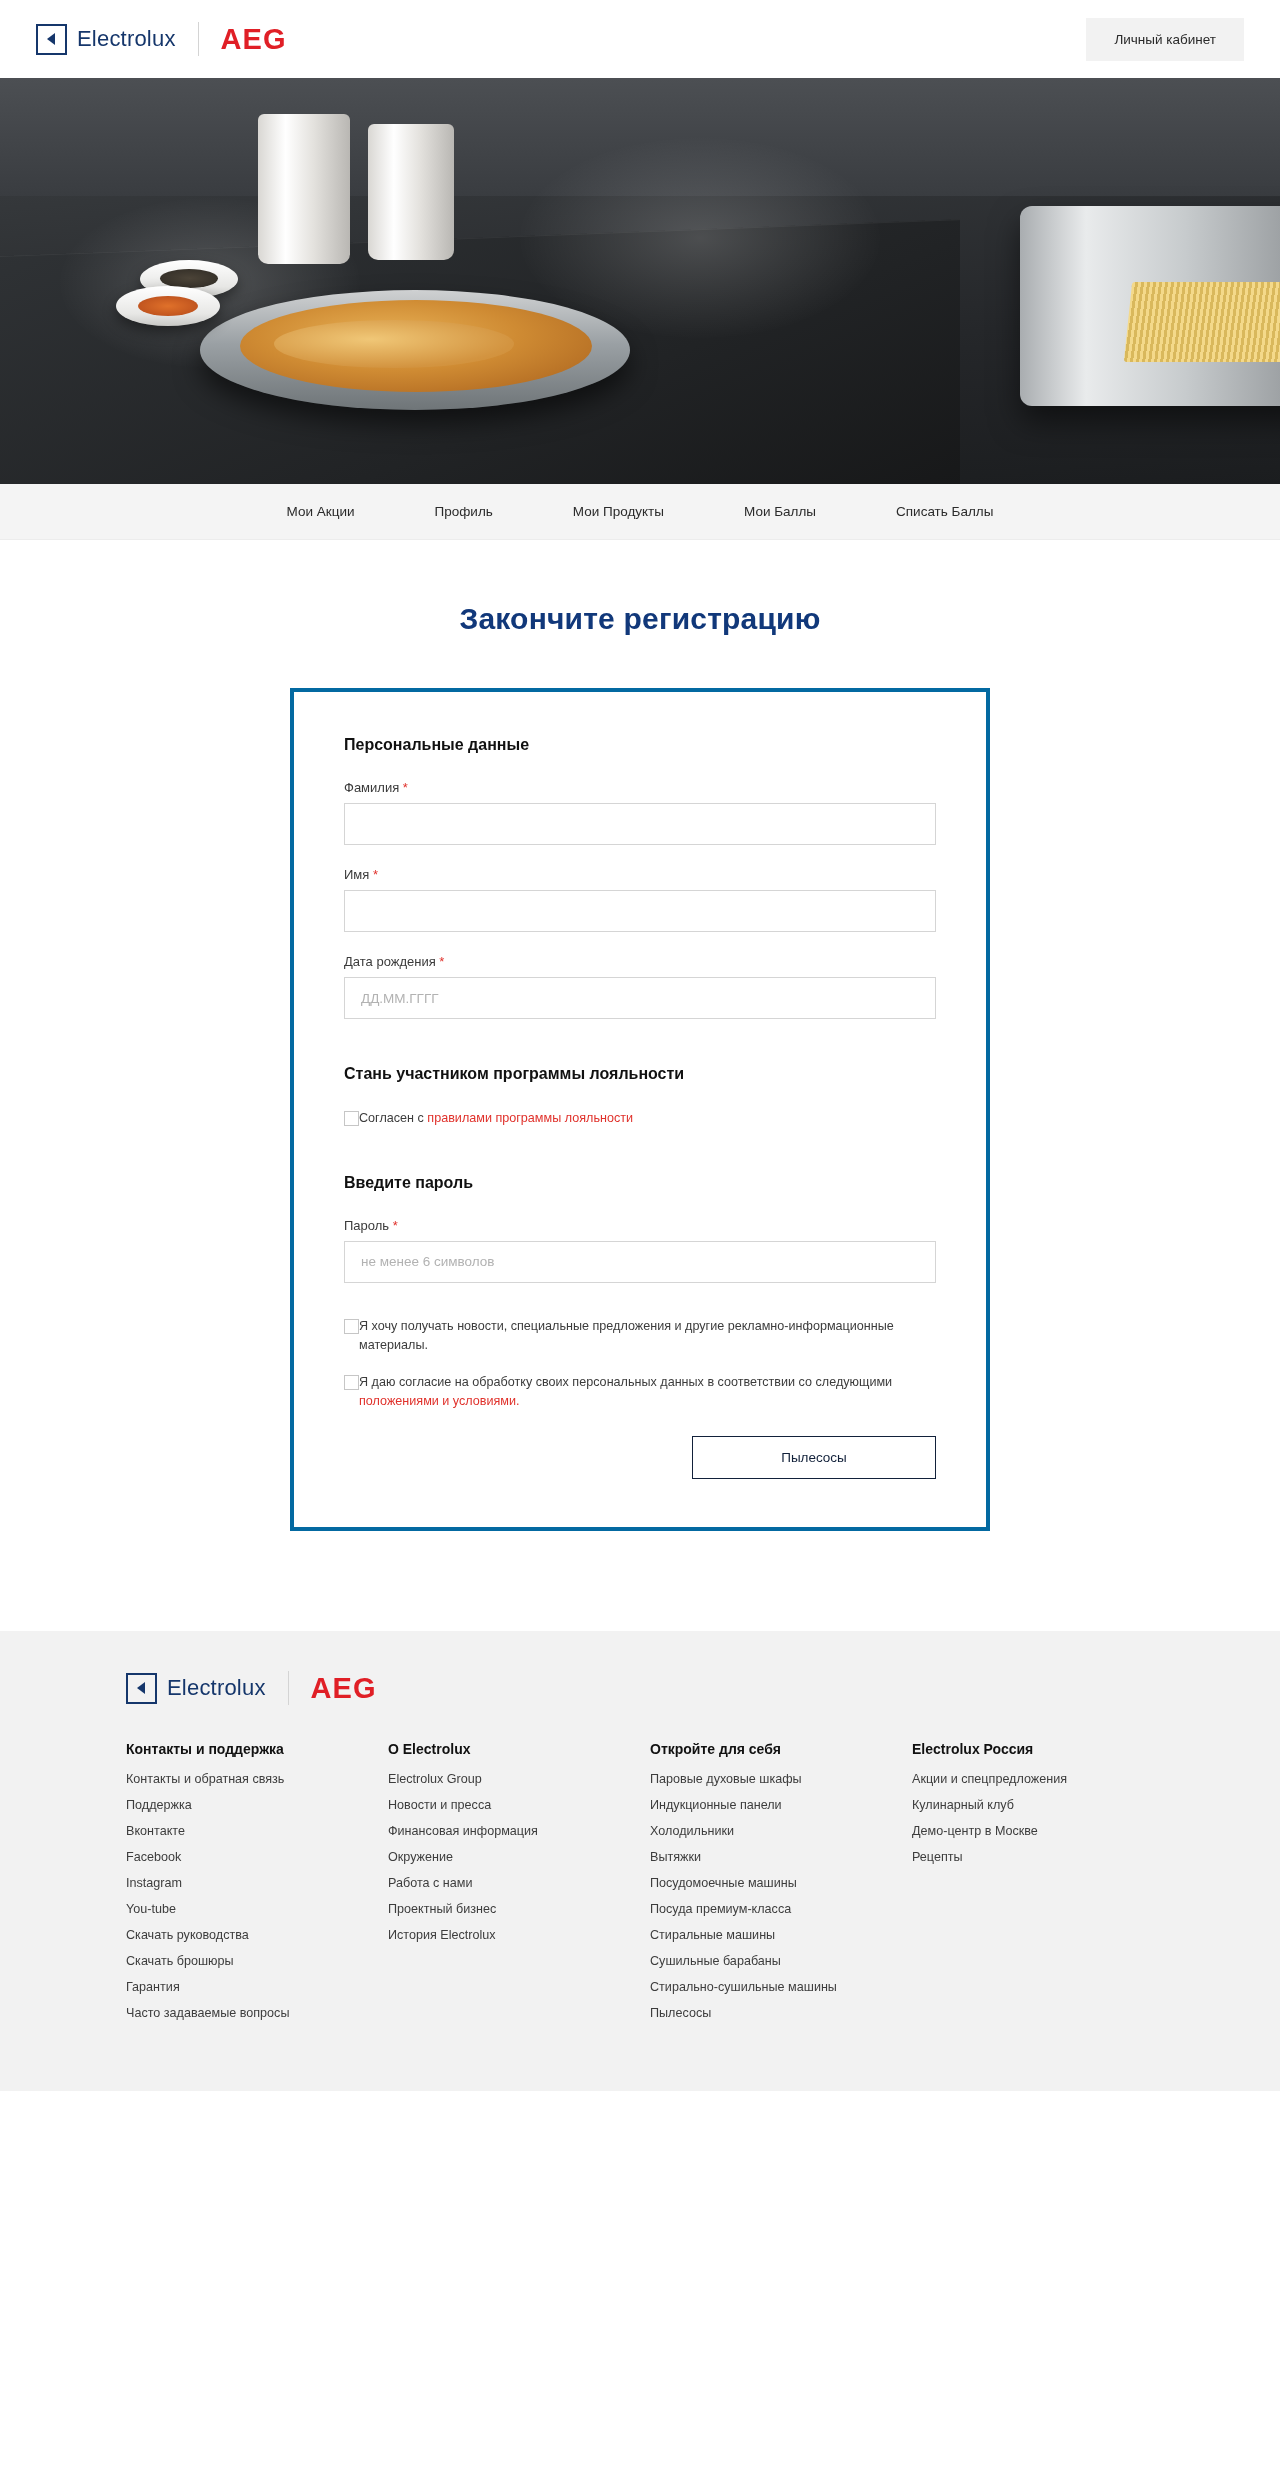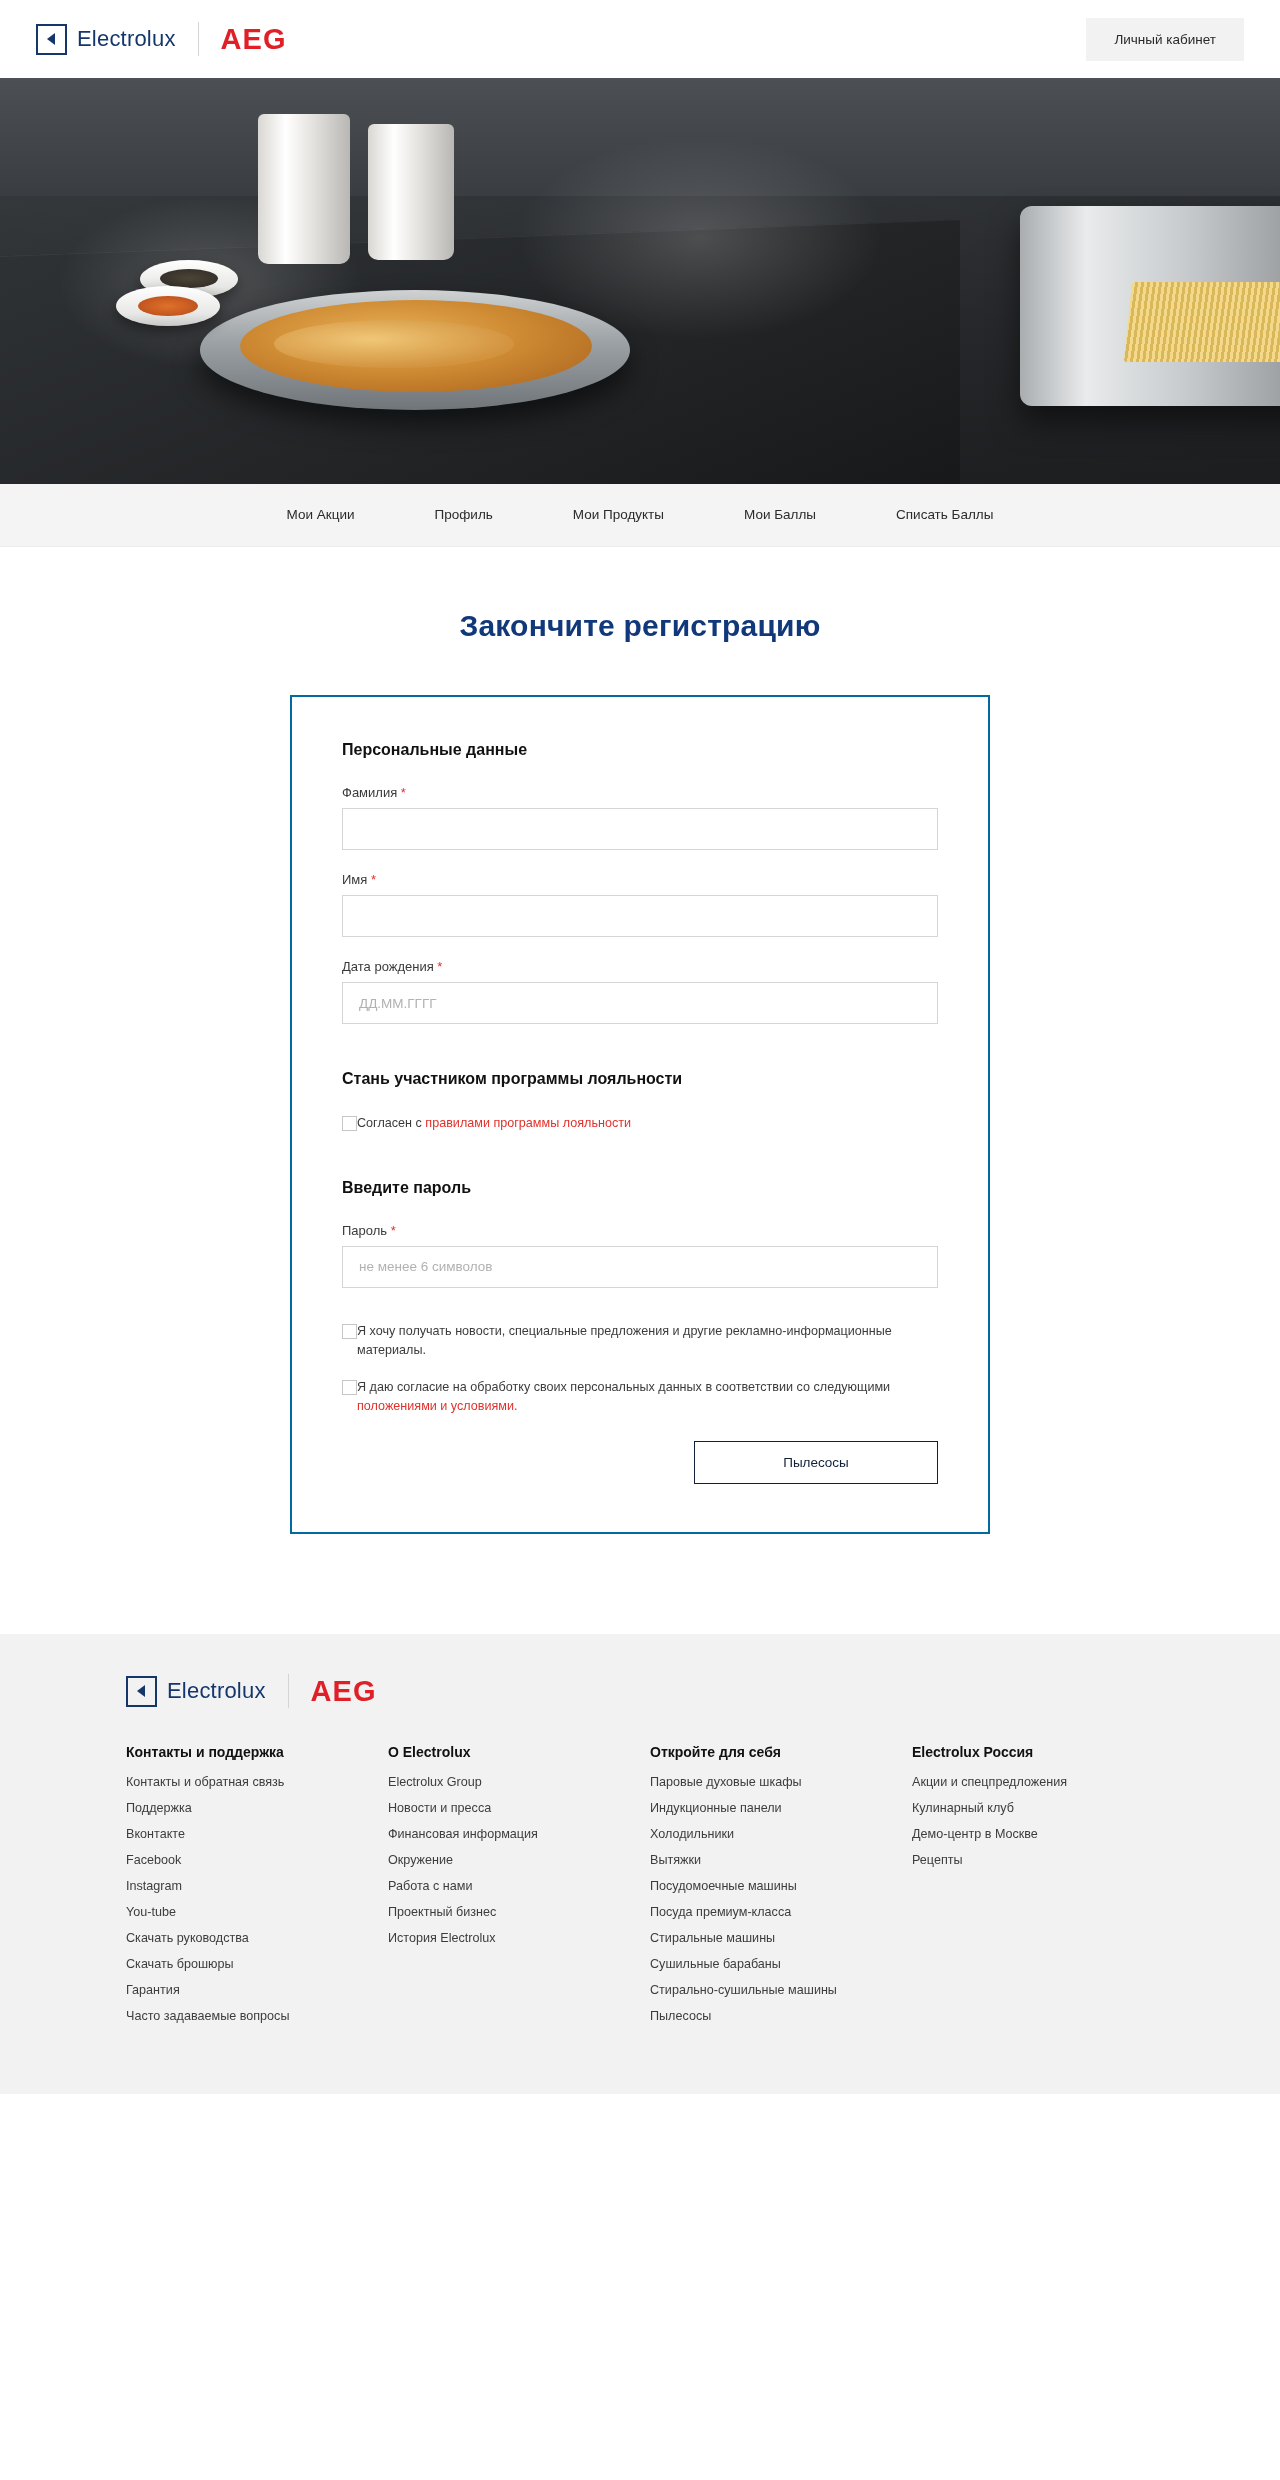--- a/index.html
+++ b/index.html
@@ -153,21 +153,21 @@
     position: absolute;
     border-radius: 50%;
     background: radial-gradient(ellipse at 50% 50%, rgba(255,255,255,0.18) 0%, rgba(255,255,255,0) 72%);
   }
   .steam-1 { left: 60px; top: 120px; width: 300px; height: 170px; }
   .steam-2 { left: 520px; top: 60px; width: 360px; height: 200px; }
 
   
   .navbar {
     background: #f4f4f4;
-    height: 63px;
+    height: 56px;
     display: flex;
     align-items: center;
     justify-content: center;
     gap: 0;
     border-bottom: 1px solid #ececec;
   }
   .nav-item {
     font-size: 13.5px;
     color: #2b2b2b;
     padding: 0 40px;
@@ -182,21 +182,21 @@
     text-align: center;
     font-size: 30px;
     font-weight: 700;
     color: #11387a;
     margin: 0 0 52px;
     letter-spacing: 0.2px;
   }
   .card {
     width: 700px;
     margin: 0 auto;
-    border: 2px solid #0369a1;
+    border: 4px solid #0369a1;
     background: #fff;
     padding: 44px 50px 48px;
   }
   .section-title {
     font-size: 16px;
     font-weight: 700;
     color: #111;
     margin: 0 0 26px;
   }
   .section-title.mt { margin-top: 46px; }

